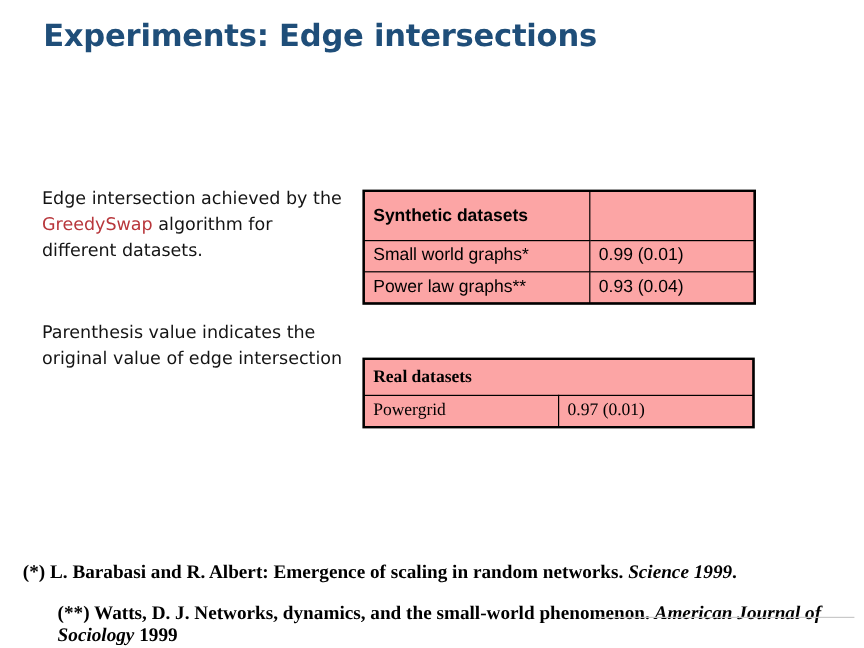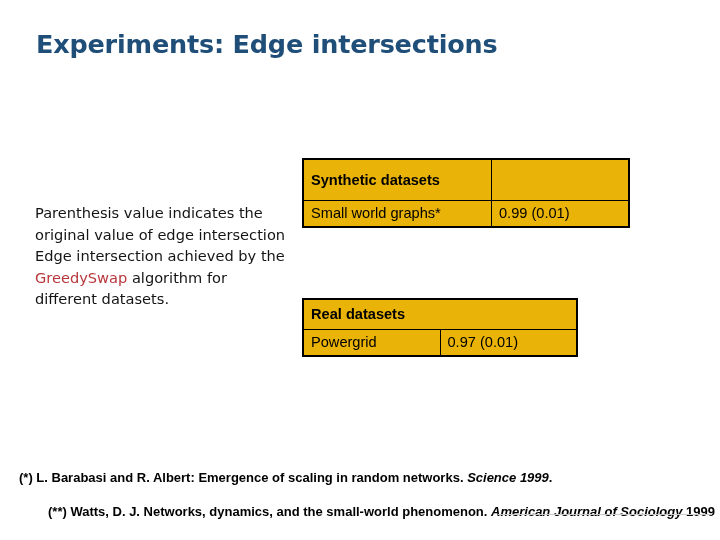--- a/index.html
+++ b/index.html
@@ -13,21 +13,21 @@
     position: relative;
     overflow: hidden;
     font-family: "Liberation Sans", sans-serif;
     color: #000000;
   }
 
   
   #slide-title {
     position: absolute;
     left: 36px;
-    top: 29px;
+    top: 15px;
     width: 650px;
     font-family: "DejaVu Sans", sans-serif;
     font-size: 25.5px;
     font-weight: bold;
     letter-spacing: -0.2px;
     color: #1F4E79;
     white-space: nowrap;
   }
 
   
@@ -52,31 +52,32 @@
   .accent-term {
     color: #B8373C;
   }
 
   
   .data-table {
     position: absolute;
     border-collapse: collapse;
     table-layout: fixed;
     font-family: "Liberation Sans", sans-serif;
-    background: #eab308;
+    background: #fca5a5;
   }
   #table-synthetic {
     left: 303px;
     top: 159px;
     width: 325px;
   }
   #table-real {
     left: 303px;
     top: 299px;
-    width: 274px;
+    width: 325px;
+    font-family: Liberation Serif, serif;
   }
   .data-table td {
     border: 1.6px solid #000000;
     padding: 3px 7px;
     font-size: 14.6px;
     line-height: 19px;
     color: #000000;
     vertical-align: middle;
     height: 24px;
     box-sizing: border-box;
@@ -94,22 +95,22 @@
   }
   .data-table {
     outline: 2.6px solid #000000;
     outline-offset: -1.3px;
   }
   .cell-empty { }
 
   
   .footnote {
     position: absolute;
-    font-family: Liberation Sans, sans-serif;
-    font-size: 13px;
+    font-family: Liberation Serif, serif;
+    font-size: 16px;
     font-weight: bold;
     line-height: 18px;
     color: #000000;
   }
   #footnote-one {
     left: 19px;
     top: 469px;
     width: 680px;
   }
   #footnote-two {
@@ -132,37 +133,41 @@
     background: #c9c9c9;
   }
 </style>
 </head>
 <body>
 
 <div id="slide-title">Experiments: Edge intersections</div>
 
 <div id="left-text-block">
 
-  <p class="body-para" id="para-parenthesis">Parenthesis value indicates the original value of edge intersection</p>
-
   <p class="body-para" id="para-greedyswap">
     <span>Edge intersection achieved by the </span><span class="accent-term">GreedySwap</span><span> algorithm for different datasets.</span>
   </p>
+
+  <p class="body-para" id="para-parenthesis">Parenthesis value indicates the original value of edge intersection</p>
 
 </div>
 
 <table class="data-table" id="table-synthetic">
   <tbody>
     <tr class="section-head">
       <td class="col-label">Synthetic datasets</td>
       <td class="col-value cell-empty"></td>
     </tr>
     <tr>
       <td class="col-label">Small world graphs*</td>
       <td class="col-value">0.99 (0.01)</td>
+    </tr>
+    <tr>
+      <td class="col-label">Power law graphs**</td>
+      <td class="col-value">0.93 (0.04)</td>
     </tr>
   </tbody>
 </table>
 
 <table class="data-table" id="table-real">
   <tbody>
     <tr class="section-head">
       <td class="col-label" colspan="2">Real datasets</td>
     </tr>
     <tr>

